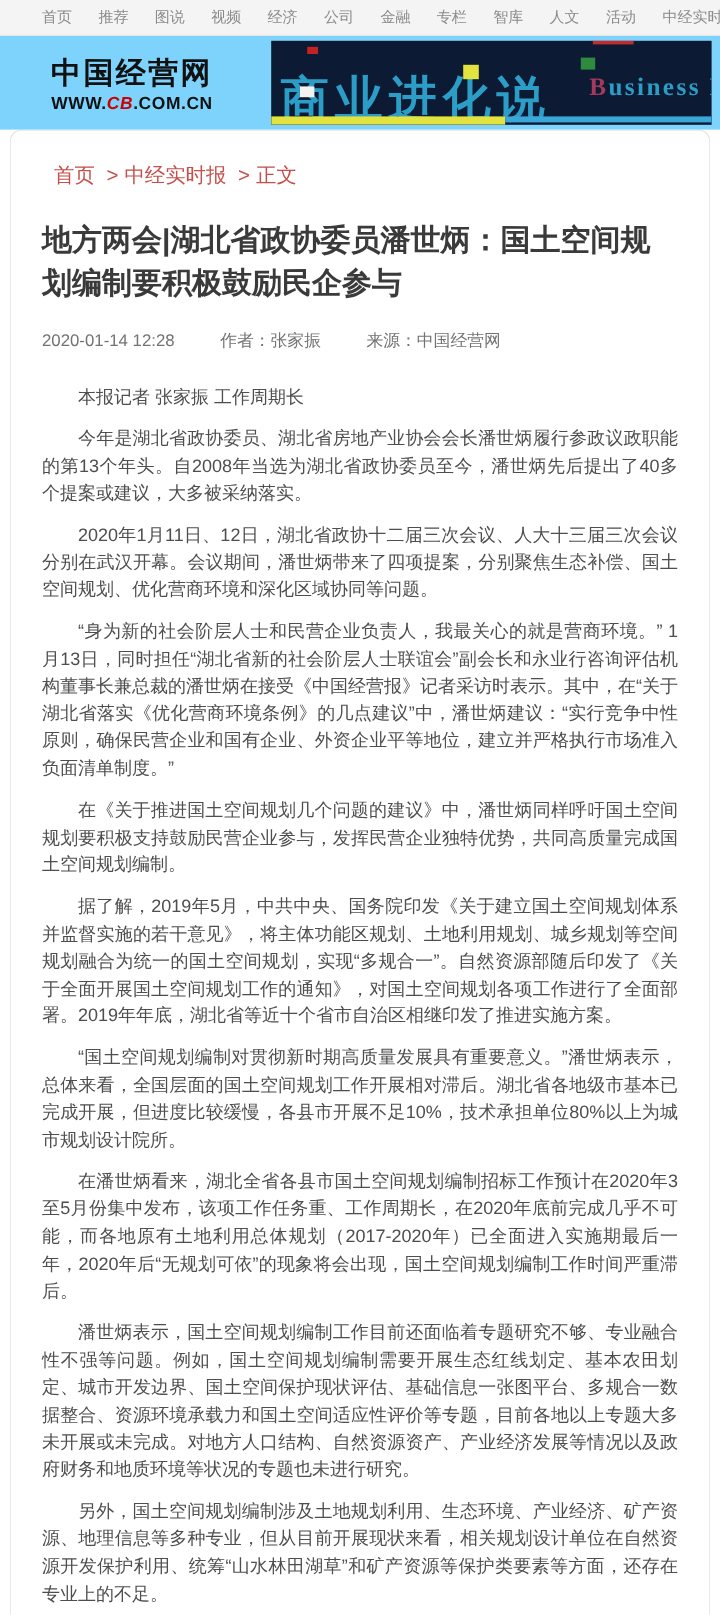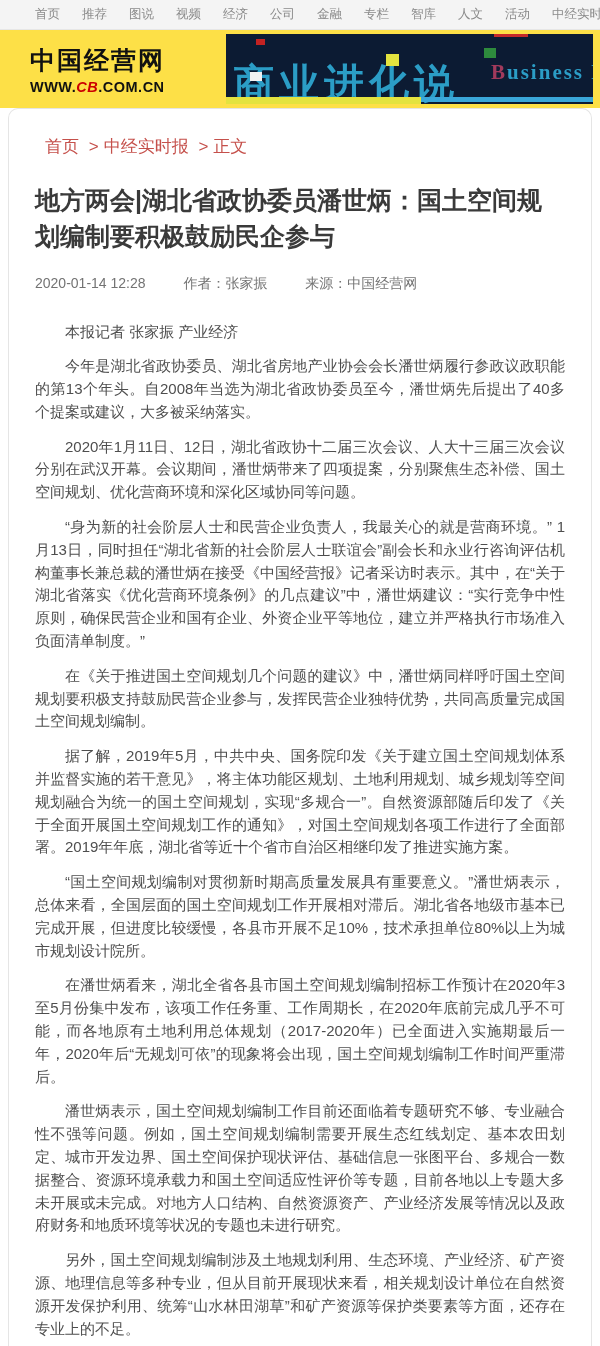--- a/index.html
+++ b/index.html
@@ -13,22 +13,23 @@
   .topnav {
     height:30px; background:#f4f4f4; border-bottom:1px solid #e6e6e6;
     display:flex; align-items:center; padding-left:24px;
     list-style:none; white-space:nowrap; overflow:hidden;
   }
   .topnav li {
     font-size:12.5px; color:#8a8a8a; padding:0 11px; cursor:pointer;
   }
   
   .header {
-    height:78px; background:#fde047; display:flex; align-items:center;
+    height:78px; background:#7dd3fc; display:flex; align-items:center;
     padding:0 7px 0 30px;
+    text-align:center;
   }
   .logo { width:160px; cursor:pointer; }
   .logo-cn {
     font-size:25px; font-weight:bold; color:#111; letter-spacing:2px;
     font-family:"Liberation Serif","DejaVu Serif",serif;
   }
   .logo-url {
     font-size:14.5px; font-weight:bold; color:#111; letter-spacing:.5px;
     margin-top:2px;
   }
@@ -142,21 +143,21 @@
   <h1 class="page-title">地方两会|湖北省政协委员潘世炳：国土空间规划编制要积极鼓励民企参与</h1>
 
   <div class="meta">
     <span>2020-01-14 12:28</span>
     <span>作者：张家振</span>
     <span>来源：中国经营网</span>
   </div>
 
   <div class="article">
 
-      <p>本报记者 张家振 产业经济</p>
+      <p>本报记者 张家振 工作周期长</p>
 
       <p>今年是湖北省政协委员、湖北省房地产业协会会长潘世炳履行参政议政职能的第13个年头。自2008年当选为湖北省政协委员至今，潘世炳先后提出了40多个提案或建议，大多被采纳落实。</p>
 
       <p>2020年1月11日、12日，湖北省政协十二届三次会议、人大十三届三次会议分别在武汉开幕。会议期间，潘世炳带来了四项提案，分别聚焦生态补偿、国土空间规划、优化营商环境和深化区域协同等问题。</p>
 
       <p>“身为新的社会阶层人士和民营企业负责人，我最关心的就是营商环境。” 1月13日，同时担任“湖北省新的社会阶层人士联谊会”副会长和永业行咨询评估机构董事长兼总裁的潘世炳在接受《中国经营报》记者采访时表示。其中，在“关于湖北省落实《优化营商环境条例》的几点建议”中，潘世炳建议：“实行竞争中性原则，确保民营企业和国有企业、外资企业平等地位，建立并严格执行市场准入负面清单制度。”</p>
 
       <p>在《关于推进国土空间规划几个问题的建议》中，潘世炳同样呼吁国土空间规划要积极支持鼓励民营企业参与，发挥民营企业独特优势，共同高质量完成国土空间规划编制。</p>
 
       <p>据了解，2019年5月，中共中央、国务院印发《关于建立国土空间规划体系并监督实施的若干意见》，将主体功能区规划、土地利用规划、城乡规划等空间规划融合为统一的国土空间规划，实现“多规合一”。自然资源部随后印发了《关于全面开展国土空间规划工作的通知》，对国土空间规划各项工作进行了全面部署。2019年年底，湖北省等近十个省市自治区相继印发了推进实施方案。</p>

